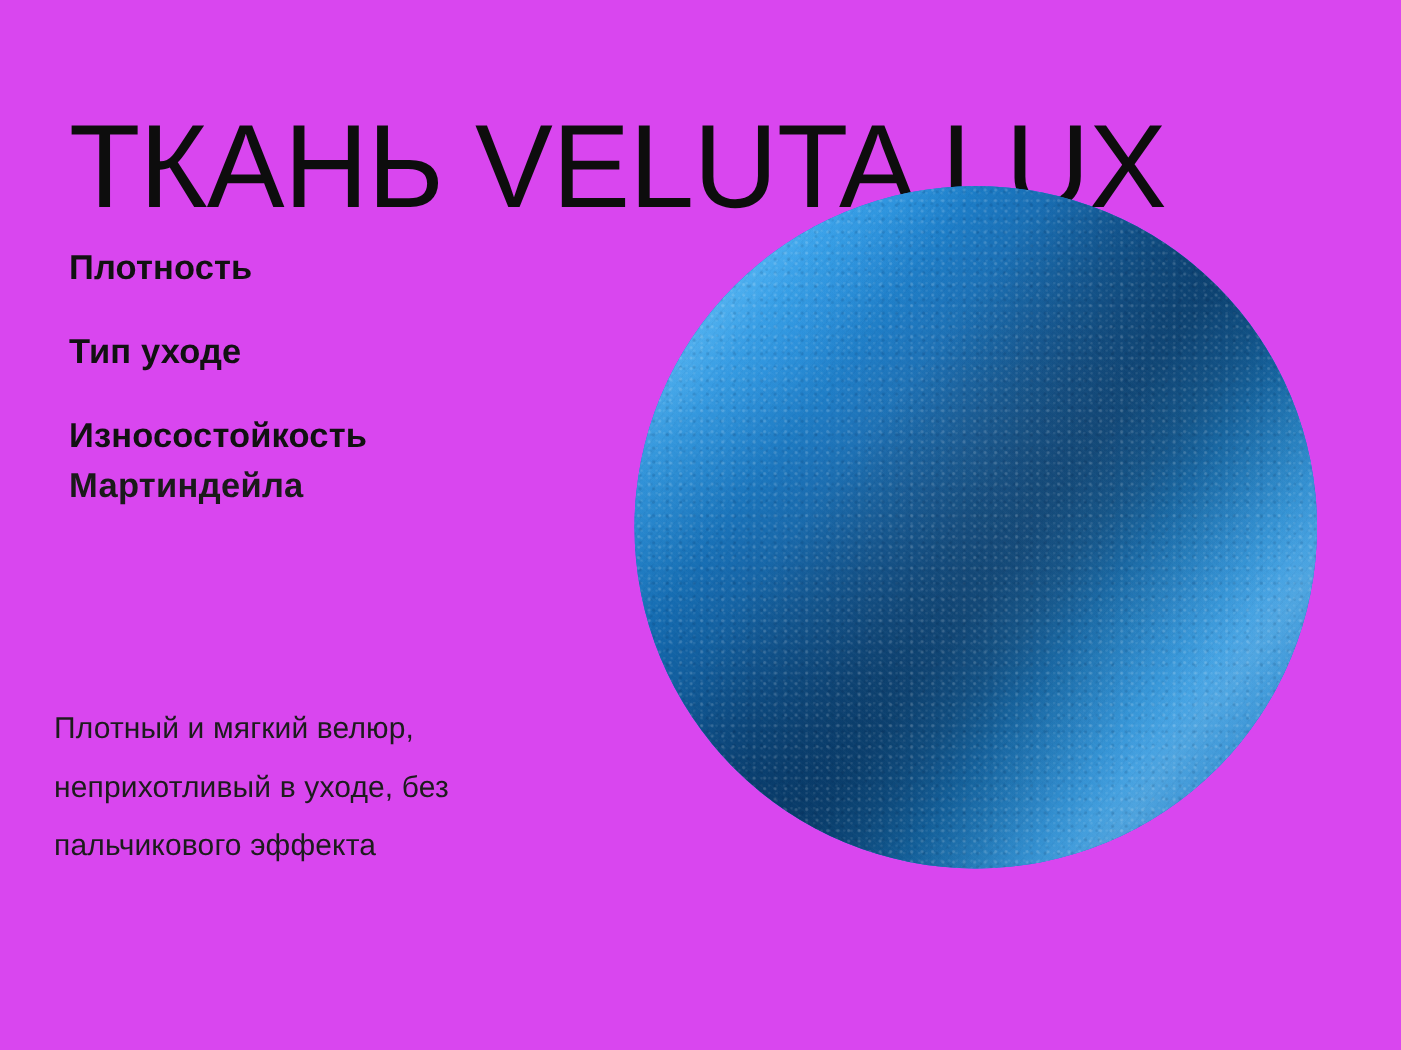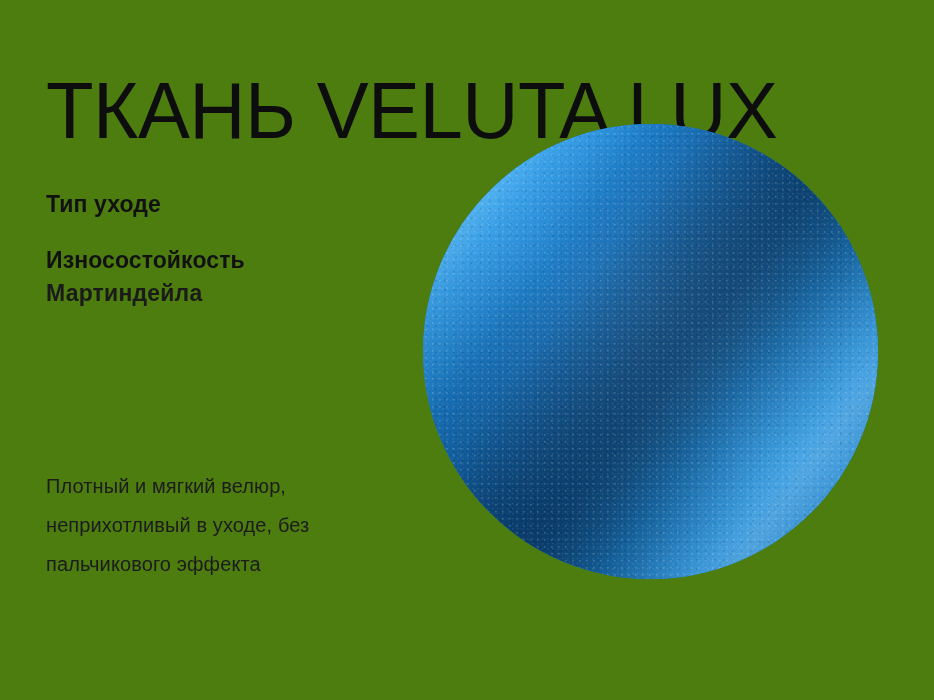--- a/index.html
+++ b/index.html
@@ -14,21 +14,21 @@
     font-family: "Liberation Sans", "DejaVu Sans", sans-serif;
     color: #111111;
     overflow: hidden;
     position: relative;
     -webkit-font-smoothing: antialiased;
   }
 
   .card {
     position: absolute;
     inset: 0;
-    background: #4d7c0f;
+    background: #d946ef;
   }
 
   
   .title {
     position: absolute;
     left: 46px;
     top: 12px;
     font-size: 79px;
     line-height: 92px;
     letter-spacing: -0.5px;
@@ -74,21 +74,21 @@
     font-size: 23px;
     line-height: 36px;
     font-weight: 700;
     letter-spacing: 0.2px;
     color: #1a1a1a;
   }
 
   
   .description {
     position: absolute;
-    left: 46px;
+    left: 36px;
     top: 447px;
     width: 380px;
     font-size: 20px;
     line-height: 39px;
     font-weight: 400;
     letter-spacing: 0.1px;
     color: #1c1c1c;
   }
 
   
@@ -225,20 +225,21 @@
 </head>
 <body>
 
 <div class="card">
 
   <h1 class="title">ТКАНЬ VELUTA LUX</h1>
 
   <div class="specs">
 
     <div class="spec-block">
+      <div class="spec-label">Плотность</div>
     </div>
 
     <div class="spec-block">
       <div class="spec-label">Тип уходе</div>
     </div>
 
     <div class="spec-block">
       <div class="spec-label">Износостойкость</div>
       <div class="spec-value-2">Мартиндейла</div>
     </div>

